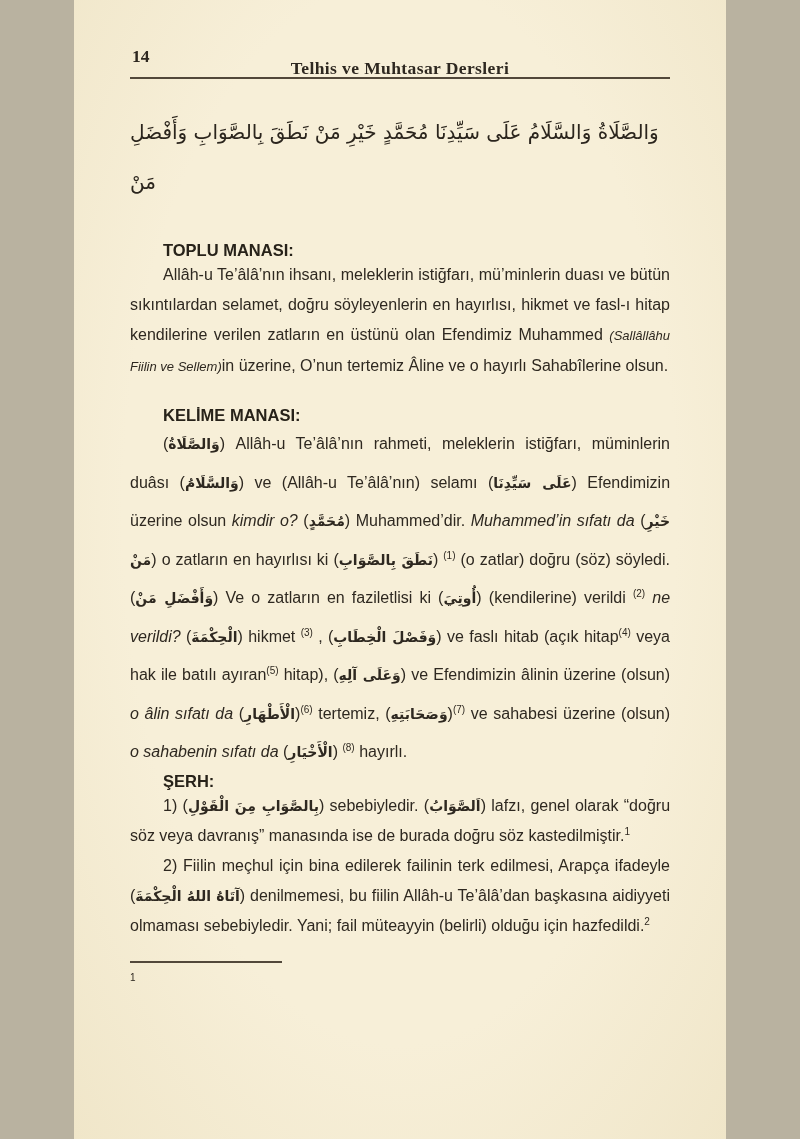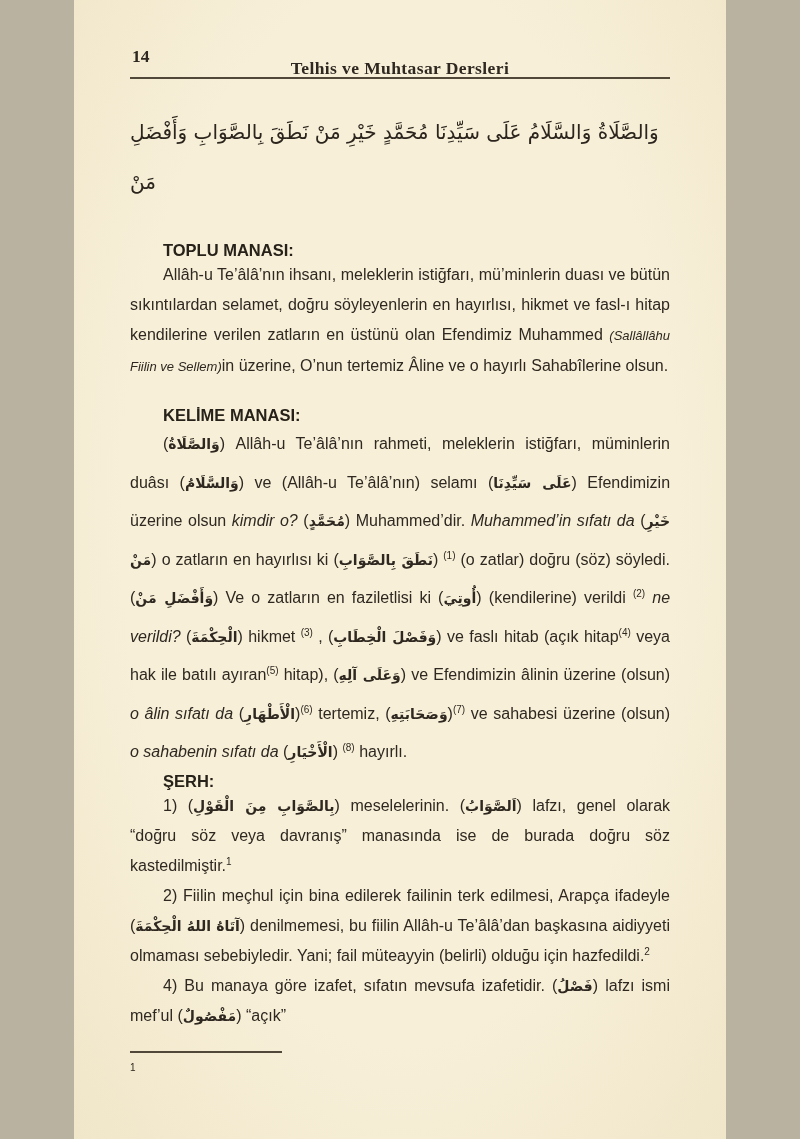--- a/index.html
+++ b/index.html
@@ -68,23 +68,22 @@
     <div>وَالصَّلَاةُ وَالسَّلَامُ عَلَى سَيِّدِنَا مُحَمَّدٍ خَيْرِ مَنْ نَطَقَ بِالصَّوَابِ وَأَفْضَلِ مَنْ</div>
   </div>
 
   <h2 class="h-toplu">TOPLU MANASI:</h2>
   <p class="para p-toplu"><span>Allâh-u Te’âlâ’nın ihsanı, meleklerin istiğfarı, mü’minlerin duası ve bütün sıkıntılardan selamet, doğru söyleyenlerin en hayırlısı, hikmet ve fasl-ı hitap kendilerine verilen zatların en üstünü olan Efendimiz Muhammed </span><span class="smi">(Sallâllâhu Fiilin ve Sellem)</span><span>in üzerine, O’nun tertemiz Âline ve o hayırlı Sahabîlerine olsun.</span></p>
 
   <h2 class="h-kelime">KELİME MANASI:</h2>
   <p class="para p-kelime"><span>(</span><span class="ar">وَالصَّلَاةُ</span><span>) </span><span class="b">Allâh-u Te’âlâ’nın rahmeti, meleklerin istiğfarı, müminlerin duâsı </span><span>(</span><span class="ar">وَالسَّلَامُ</span><span>) </span><span class="b">ve </span><span>(Allâh-u Te’âlâ’nın) </span><span class="b">selamı </span><span>(</span><span class="ar">عَلَى سَيِّدِنَا</span><span>) </span><span class="b">Efendimizin üzerine olsun </span><span class="i">kimdir o? </span><span>(</span><span class="ar">مُحَمَّدٍ</span><span>) </span><span class="b">Muhammed’dir. </span><span class="i">Muhammed’in sıfatı da </span><span>(</span><span class="ar">خَيْرِ مَنْ</span><span>) </span><span class="b">o zatların en hayırlısı ki </span><span>(</span><span class="ar">نَطَقَ بِالصَّوَابِ</span><span>) </span><span class="sup">(1)</span><span> (o zatlar) </span><span class="b">doğru </span><span>(söz) </span><span class="b">söyledi. </span><span>(</span><span class="ar">وَأَفْضَلِ مَنْ</span><span>) </span><span class="b">Ve o zatların en faziletlisi ki </span><span>(</span><span class="ar">أُوتِيَ</span><span>) </span><span>(kendilerine) </span><span class="b">verildi </span><span class="sup">(2)</span><span> </span><span class="i">ne verildi? </span><span>(</span><span class="ar">الْحِكْمَةَ</span><span>) </span><span class="b">hikmet </span><span class="sup">(3)</span><span> , (</span><span class="ar">وَفَصْلَ الْخِطَابِ</span><span>) </span><span class="b">ve faslı hitab </span><span>(açık hitap</span><span class="sup">(4)</span><span> veya hak ile batılı ayıran</span><span class="sup">(5)</span><span> hitap), (</span><span class="ar">وَعَلَى آلِهِ</span><span>) </span><span class="b">ve Efendimizin âlinin üzerine </span><span>(olsun) </span><span class="i">o âlin sıfatı da </span><span>(</span><span class="ar">الْأَطْهَارِ</span><span>)</span><span class="sup">(6)</span><span> </span><span class="b">tertemiz, </span><span>(</span><span class="ar">وَصَحَابَتِهِ</span><span>)</span><span class="sup">(7)</span><span> </span><span class="b">ve sahabesi üzerine </span><span>(olsun) </span><span class="i">o sahabenin sıfatı da </span><span>(</span><span class="ar">الْأَخْيَارِ</span><span>) </span><span class="sup">(8)</span><span> </span><span class="b">hayırlı.</span></p>
 
   <h2 class="h-serh">ŞERH:</h2>
-  <p class="para p-serh"><span class="b">1) </span><span>(</span><span class="ar">بِالصَّوَابِ مِنَ الْقَوْلِ</span><span>) </span><span>meselelerinin. (</span><span class="ar">اَلصَّوَابُ</span><span>) </span><span>lafzı, genel olarak “doğru söz veya davranış” manasında ise de burada doğru söz kastedilmiştir.</span><span class="sup">1</span></p>
+  <p class="para p-serh"><span class="b">1) </span><span>(</span><span class="ar">بِالصَّوَابِ مِنَ الْقَوْلِ</span><span>) </span><span>sebebiyledir. (</span><span class="ar">اَلصَّوَابُ</span><span>) </span><span>lafzı, genel olarak “doğru söz veya davranış” manasında ise de burada doğru söz kastedilmiştir.</span><span class="sup">1</span></p>
   <p class="para p-serh"><span class="b">2) </span><span>Fiilin meçhul için bina edilerek failinin terk edilmesi, Arapça ifadeyle (</span><span class="ar">آتَاهُ اللهُ الْحِكْمَةَ</span><span>) </span><span>denilmemesi, bu fiilin Allâh-u Te’âlâ’dan başkasına aidiyyeti olmaması sebebiyledir. Yani; fail müteayyin (belirli) olduğu için hazfedildi.</span><span class="sup">2</span></p>
-  <p class="para p-serh"><span class="b">4) </span><span>Bu manaya göre izafet, sıfatın mevsufa izafetidir. (</span><span class="ar">فَصْلُ</span><span>) </span><span>lafzı ismi mef’ul (</span><span class="ar">مَفْصُولٌ</span><span>) </span><span>“açık”</span></p>
 
   <hr class="fnrule">
   <div class="footnotes">
     <div class="fn"><span class="fnnum">1</span></div>
 
   </div>
 
 </div>
 
 </body></html>

